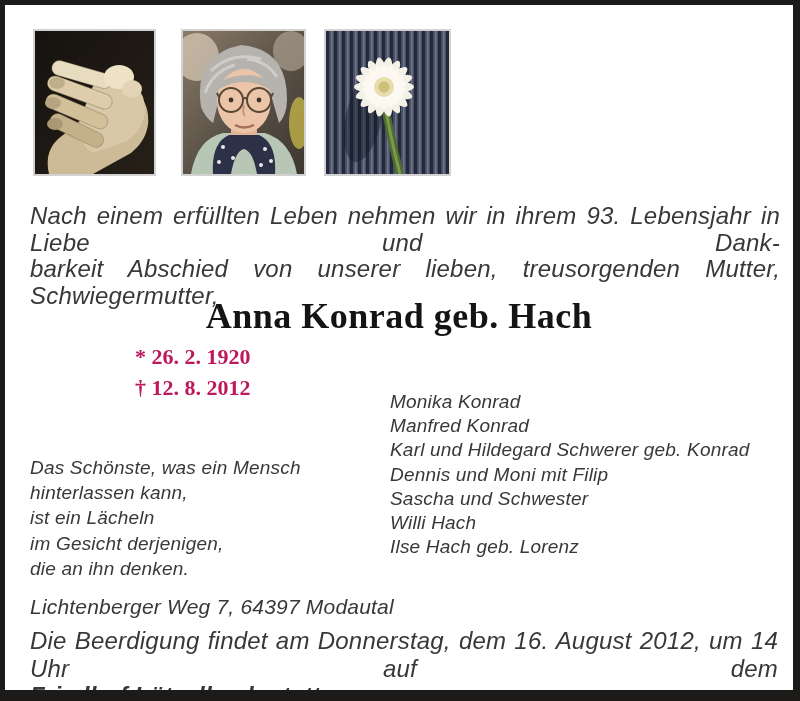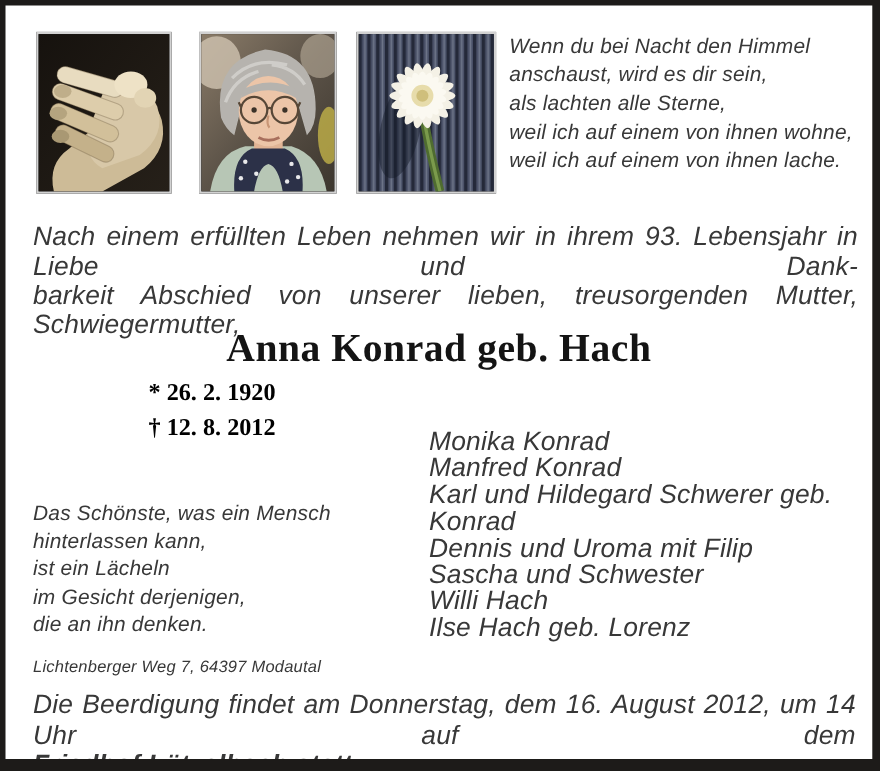--- a/index.html
+++ b/index.html
@@ -32,30 +32,30 @@
   
   .intro{left:25px;top:198px;width:750px;font-size:24px;line-height:26.5px;}
   .intro .line{text-align:justify;text-align-last:justify;}
   .intro .line:last-child{text-align-last:left;}
 
   
   .name{left:0;top:284px;width:100%;text-align:center;
         font-family:"Liberation Serif", serif;font-weight:bold;
         font-size:36px;line-height:54px;color:#141414;letter-spacing:.5px;}
   .dates{left:130px;top:336px;font-family:"Liberation Serif", serif;
-         font-weight:bold;font-size:22px;line-height:31px;color:#000000;}
+         font-weight:bold;font-size:22px;line-height:31px;color:#be185d;}
 
   
   .verse{left:25px;top:450px;width:340px;font-size:19px;line-height:25.2px;}
 
   
-  .mourners{left:385px;top:385px;width:395px;font-size:24px;line-height:24.2px;}
-
-  
-  .address{left:25px;top:590px;width:500px;font-size:15px;line-height:24px;}
+  .mourners{left:385px;top:385px;width:395px;font-size:19px;line-height:24.2px;}
+
+  
+  .address{left:25px;top:590px;width:500px;font-size:21px;line-height:24px;}
   .funeral{left:25px;top:622px;width:748px;font-size:24px;line-height:27.5px;}
   .funeral .line{text-align:justify;text-align-last:justify;}
   .funeral .line:last-child{text-align-last:left;font-weight:bold;}
 </style>
 </head>
 <body>
 
 <div class="sheet">
 
   <figure class="photo photo-hands" style="margin:0">
@@ -175,27 +175,20 @@
             <ellipse rx="22" ry="6" transform="rotate(150)"></ellipse>
           <ellipse rx="22" ry="6" transform="rotate(170)"></ellipse>
         </g>
         <circle r="10" fill="#e7dcab"></circle>
         <circle r="5.5" fill="#cfbf7c"></circle>
       </g>
     </svg>
   </figure>
 
   <div class="abs poem it">
-    <div>
-        <div class="poem-line">Wenn du bei Nacht den Himmel</div>
-        <div class="poem-line">anschaust, wird es dir sein,</div>
-        <div class="poem-line">als lachten alle Sterne,</div>
-        <div class="poem-line">weil ich auf einem von ihnen wohne,</div>
-        <div class="poem-line">weil ich auf einem von ihnen lache.</div>
-      </div>
   </div>
 
   <div class="abs intro it">
     <div>
         <div class="line">Nach einem erfüllten Leben nehmen wir in ihrem 93. Lebensjahr in Liebe und Dank-</div>
         <div class="line">barkeit Abschied von unserer lieben, treusorgenden Mutter, Schwiegermutter,</div>
       </div>
   </div>
 
   <div class="abs name">Anna Konrad geb. Hach</div>
@@ -213,21 +206,21 @@
         <div>im Gesicht derjenigen,</div>
         <div>die an ihn denken.</div>
       </div>
   </div>
 
   <div class="abs mourners it">
     <div>
         <div>Monika Konrad</div>
         <div>Manfred Konrad</div>
         <div>Karl und Hildegard Schwerer geb. Konrad</div>
-        <div>Dennis und Uroma mit Filip</div>
+        <div>Dennis und Moni mit Filip</div>
         <div>Sascha und Schwester</div>
         <div>Willi Hach</div>
         <div>Ilse Hach geb. Lorenz</div>
       </div>
   </div>
 
   <div class="abs address it">Lichtenberger Weg 7, 64397 Modautal</div>
 
   <div class="abs funeral it">
     <div>

